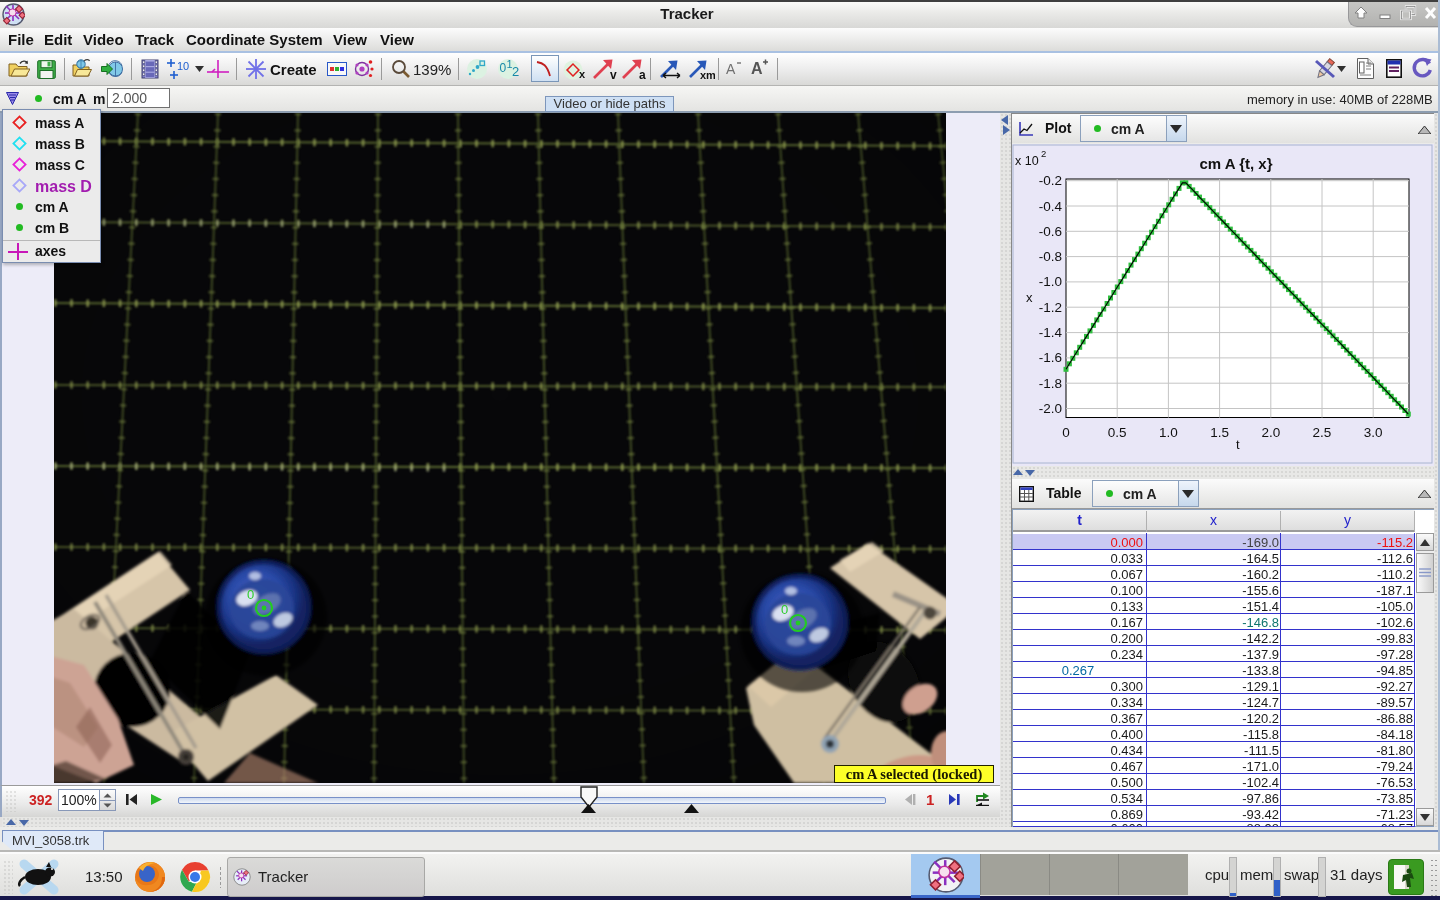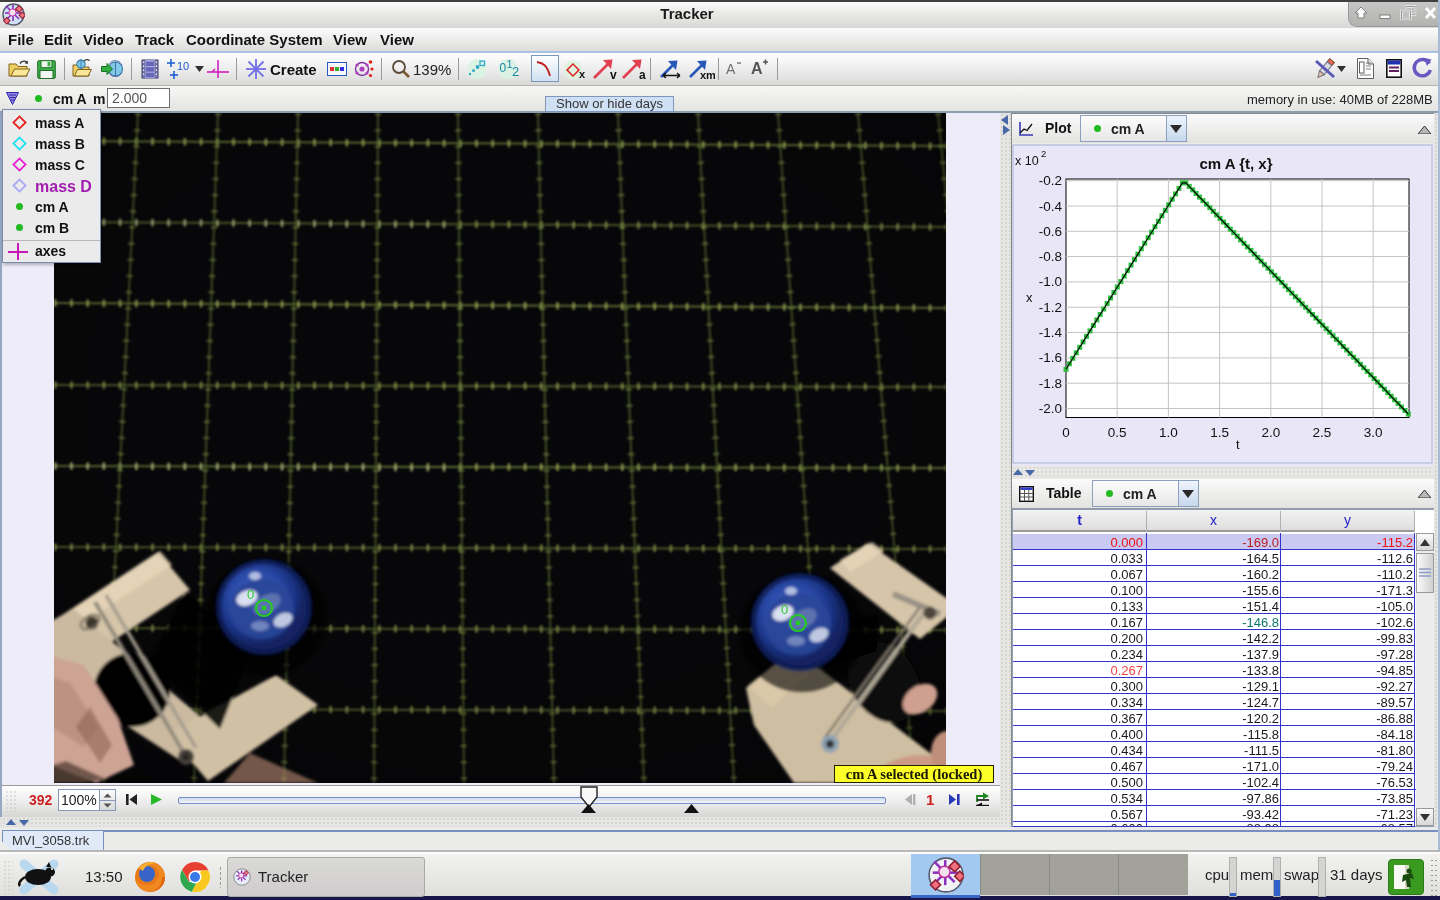--- a/index.html
+++ b/index.html
@@ -410,21 +410,21 @@
 <div class="a" style="left:16px;top:224px;width:7px;height:7px;border-radius:50%;background:#22bb22"></div>
 <div class="a bold" style="left:35px;top:220px;font-size:14px;color:#111">cm B</div>
 <div class="a" style="left:3px;top:240px;width:97px;height:1px;background:#b8b8b8"></div>
 <svg class="a" style="left:8px;top:243px" width="20" height="17" viewBox="0 0 20 17">
     <g stroke="#c818b8" stroke-width="2">
       <line x1="10" y1="0" x2="10" y2="17"></line>
       <line x1="0" y1="9" x2="20" y2="9"></line>
     </g>
   </svg>
 <div class="a bold" style="left:35px;top:243px;font-size:14px;color:#111">axes</div>
-<div class="a" style="left:545px;top:96px;width:129px;height:16px;background:#cfe0f4;border:1px solid #7d96bb;font-size:13px;color:#333;text-align:center;line-height:14px">Show or hide days</div>
+<div class="a" style="left:545px;top:96px;width:129px;height:16px;background:#cfe0f4;border:1px solid #7d96bb;font-size:13px;color:#333;text-align:center;line-height:14px">Video or hide paths</div>
 <div class="a" style="left:834px;top:765px;width:160px;height:18px;background:#fdff28;border:1.5px solid #222200;font-family:&quot;Liberation Serif&quot;,serif;font-size:14.5px;font-weight:bold;color:#1a1a00;text-align:center;line-height:16px">cm A selected (locked)</div>
 <div class="a" style="left:0;top:785px;width:1000px;height:32px;background:linear-gradient(#ffffff,#e9e9e9 60%,#d6d6d4);border-top:1px solid #9a9a9a;border-left:2px solid #98a8c4"></div>
 <div class="a dots" style="left:5px;top:790px;width:11px;height:22px"></div>
 <div class="a bold" style="left:29px;top:792px;font-size:14px;color:#cc2222">392</div>
 <div class="a" style="left:58px;top:789px;width:58px;height:22px;background:#fff;border:1px solid #8898b8"></div>
 <div class="a" style="left:61px;top:792px;font-size:14px;color:#222">100%</div>
 <div class="a" style="left:99px;top:789px;width:17px;height:22px;background:linear-gradient(#fcfcfc,#d8d8d8);border:1px solid #8898b8"></div>
 <div class="a" style="left:99px;top:800px;width:17px;height:1px;background:#8898b8"></div>
 <svg class="a" style="left:102px;top:793px" width="11" height="15" viewBox="0 0 11 15">
     <path d="M1.5 4.5 L9.5 4.5 L5.5 0.5 Z" fill="#555"></path>
@@ -674,40 +674,40 @@
 <div class="a" style="left:1012px;top:509px;width:424px;height:318px;background:#fff;border:1px solid #8ba0bc;overflow:hidden"></div>
 <div class="a" style="left:1013px;top:510px;width:402px;height:22px;background:linear-gradient(#f2f2f2,#dedede);border-bottom:2px solid #9a9a9a"></div>
 <div class="a" style="left:1146px;top:511px;width:1px;height:21px;background:#b0b0b0"></div>
 <div class="a" style="left:1280px;top:511px;width:1px;height:21px;background:#b0b0b0"></div>
 <div class="a" style="left:1414px;top:511px;width:1px;height:21px;background:#b0b0b0"></div>
 <div class="a bold" style="left:1013px;top:512px;width:133px;text-align:center;font-size:14px;color:#2222cc">t</div>
 <div class="a" style="left:1147px;top:512px;width:133px;text-align:center;font-size:14px;color:#2222cc">x</div>
 <div class="a" style="left:1281px;top:512px;width:133px;text-align:center;font-size:14px;color:#2222cc">y</div>
 <div class="a" style="left:1013px;top:533.5px;width:402px;height:16.0px;background:#c9c9f2;overflow:hidden">
     <div style="position:absolute;left:0;top:1px;width:130px;text-align:right;font-size:13px;color:#ee1111">0.000</div>
-    <div style="position:absolute;left:134px;top:1px;width:132px;text-align:right;font-size:13px;color:#b91c1c">-169.0</div>
+    <div style="position:absolute;left:134px;top:1px;width:132px;text-align:right;font-size:13px;color:#404040">-169.0</div>
     <div style="position:absolute;left:268px;top:1px;width:132px;text-align:right;font-size:13px;color:#ee1111">-115.2</div>
     <div style="position:absolute;left:0;bottom:0;width:100%;height:1px;background:#3333cc"></div>
   </div>
 <div class="a" style="left:1013px;top:549.5px;width:402px;height:16.0px;background:#ffffff;overflow:hidden">
     <div style="position:absolute;left:0;top:1px;width:130px;text-align:right;font-size:13px;color:#1a1a1a">0.033</div>
     <div style="position:absolute;left:134px;top:1px;width:132px;text-align:right;font-size:13px;color:#1a1a1a">-164.5</div>
     <div style="position:absolute;left:268px;top:1px;width:132px;text-align:right;font-size:13px;color:#1a1a1a">-112.6</div>
     <div style="position:absolute;left:0;bottom:0;width:100%;height:1px;background:#3333cc"></div>
   </div>
 <div class="a" style="left:1013px;top:565.5px;width:402px;height:16.0px;background:#ffffff;overflow:hidden">
     <div style="position:absolute;left:0;top:1px;width:130px;text-align:right;font-size:13px;color:#1a1a1a">0.067</div>
     <div style="position:absolute;left:134px;top:1px;width:132px;text-align:right;font-size:13px;color:#1a1a1a">-160.2</div>
     <div style="position:absolute;left:268px;top:1px;width:132px;text-align:right;font-size:13px;color:#1a1a1a">-110.2</div>
     <div style="position:absolute;left:0;bottom:0;width:100%;height:1px;background:#3333cc"></div>
   </div>
 <div class="a" style="left:1013px;top:581.5px;width:402px;height:16.0px;background:#ffffff;overflow:hidden">
     <div style="position:absolute;left:0;top:1px;width:130px;text-align:right;font-size:13px;color:#1a1a1a">0.100</div>
     <div style="position:absolute;left:134px;top:1px;width:132px;text-align:right;font-size:13px;color:#1a1a1a">-155.6</div>
-    <div style="position:absolute;left:268px;top:1px;width:132px;text-align:right;font-size:13px;color:#1a1a1a">-171.3</div>
+    <div style="position:absolute;left:268px;top:1px;width:132px;text-align:right;font-size:13px;color:#1a1a1a">-187.1</div>
     <div style="position:absolute;left:0;bottom:0;width:100%;height:1px;background:#3333cc"></div>
   </div>
 <div class="a" style="left:1013px;top:597.5px;width:402px;height:16.0px;background:#ffffff;overflow:hidden">
     <div style="position:absolute;left:0;top:1px;width:130px;text-align:right;font-size:13px;color:#1a1a1a">0.133</div>
     <div style="position:absolute;left:134px;top:1px;width:132px;text-align:right;font-size:13px;color:#1a1a1a">-151.4</div>
     <div style="position:absolute;left:268px;top:1px;width:132px;text-align:right;font-size:13px;color:#1a1a1a">-105.0</div>
     <div style="position:absolute;left:0;bottom:0;width:100%;height:1px;background:#3333cc"></div>
   </div>
 <div class="a" style="left:1013px;top:613.5px;width:402px;height:16.0px;background:#ffffff;overflow:hidden">
     <div style="position:absolute;left:0;top:1px;width:130px;text-align:right;font-size:13px;color:#1a1a1a">0.167</div>
@@ -721,21 +721,21 @@
     <div style="position:absolute;left:268px;top:1px;width:132px;text-align:right;font-size:13px;color:#1a1a1a">-99.83</div>
     <div style="position:absolute;left:0;bottom:0;width:100%;height:1px;background:#3333cc"></div>
   </div>
 <div class="a" style="left:1013px;top:645.5px;width:402px;height:16.0px;background:#ffffff;overflow:hidden">
     <div style="position:absolute;left:0;top:1px;width:130px;text-align:right;font-size:13px;color:#1a1a1a">0.234</div>
     <div style="position:absolute;left:134px;top:1px;width:132px;text-align:right;font-size:13px;color:#1a1a1a">-137.9</div>
     <div style="position:absolute;left:268px;top:1px;width:132px;text-align:right;font-size:13px;color:#1a1a1a">-97.28</div>
     <div style="position:absolute;left:0;bottom:0;width:100%;height:1px;background:#3333cc"></div>
   </div>
 <div class="a" style="left:1013px;top:661.5px;width:402px;height:16.0px;background:#ffffff;overflow:hidden">
-    <div style="position:absolute;left:0;top:1px;width:130px;text-align:right;font-size:13px;color:#ef4444">0.267</div>
+    <div style="position:absolute;left:0;top:1px;width:130px;text-align:center;font-size:13px;color:#0369a1">0.267</div>
     <div style="position:absolute;left:134px;top:1px;width:132px;text-align:right;font-size:13px;color:#1a1a1a">-133.8</div>
     <div style="position:absolute;left:268px;top:1px;width:132px;text-align:right;font-size:13px;color:#1a1a1a">-94.85</div>
     <div style="position:absolute;left:0;bottom:0;width:100%;height:1px;background:#3333cc"></div>
   </div>
 <div class="a" style="left:1013px;top:677.5px;width:402px;height:16.0px;background:#ffffff;overflow:hidden">
     <div style="position:absolute;left:0;top:1px;width:130px;text-align:right;font-size:13px;color:#1a1a1a">0.300</div>
     <div style="position:absolute;left:134px;top:1px;width:132px;text-align:right;font-size:13px;color:#1a1a1a">-129.1</div>
     <div style="position:absolute;left:268px;top:1px;width:132px;text-align:right;font-size:13px;color:#1a1a1a">-92.27</div>
     <div style="position:absolute;left:0;bottom:0;width:100%;height:1px;background:#3333cc"></div>
   </div>
@@ -775,21 +775,21 @@
     <div style="position:absolute;left:268px;top:1px;width:132px;text-align:right;font-size:13px;color:#1a1a1a">-76.53</div>
     <div style="position:absolute;left:0;bottom:0;width:100%;height:1px;background:#3333cc"></div>
   </div>
 <div class="a" style="left:1013px;top:789.5px;width:402px;height:16.0px;background:#ffffff;overflow:hidden">
     <div style="position:absolute;left:0;top:1px;width:130px;text-align:right;font-size:13px;color:#1a1a1a">0.534</div>
     <div style="position:absolute;left:134px;top:1px;width:132px;text-align:right;font-size:13px;color:#1a1a1a">-97.86</div>
     <div style="position:absolute;left:268px;top:1px;width:132px;text-align:right;font-size:13px;color:#1a1a1a">-73.85</div>
     <div style="position:absolute;left:0;bottom:0;width:100%;height:1px;background:#3333cc"></div>
   </div>
 <div class="a" style="left:1013px;top:805.5px;width:402px;height:16.0px;background:#ffffff;overflow:hidden">
-    <div style="position:absolute;left:0;top:1px;width:130px;text-align:right;font-size:13px;color:#1a1a1a">0.567</div>
+    <div style="position:absolute;left:0;top:1px;width:130px;text-align:right;font-size:13px;color:#1a1a1a">0.869</div>
     <div style="position:absolute;left:134px;top:1px;width:132px;text-align:right;font-size:13px;color:#1a1a1a">-93.42</div>
     <div style="position:absolute;left:268px;top:1px;width:132px;text-align:right;font-size:13px;color:#1a1a1a">-71.23</div>
     <div style="position:absolute;left:0;bottom:0;width:100%;height:1px;background:#3333cc"></div>
   </div>
 <div class="a" style="left:1013px;top:821.5px;width:402px;height:5.0px;background:#ffffff;overflow:hidden">
     <div style="position:absolute;left:0;top:-1px;width:130px;text-align:right;font-size:13px;color:#1a1a1a">0.600</div>
     <div style="position:absolute;left:134px;top:-1px;width:132px;text-align:right;font-size:13px;color:#1a1a1a">-88.98</div>
     <div style="position:absolute;left:268px;top:-1px;width:132px;text-align:right;font-size:13px;color:#1a1a1a">-68.57</div>
     <div style="position:absolute;left:0;bottom:0;width:100%;height:1px;background:#3333cc"></div>
   </div>

